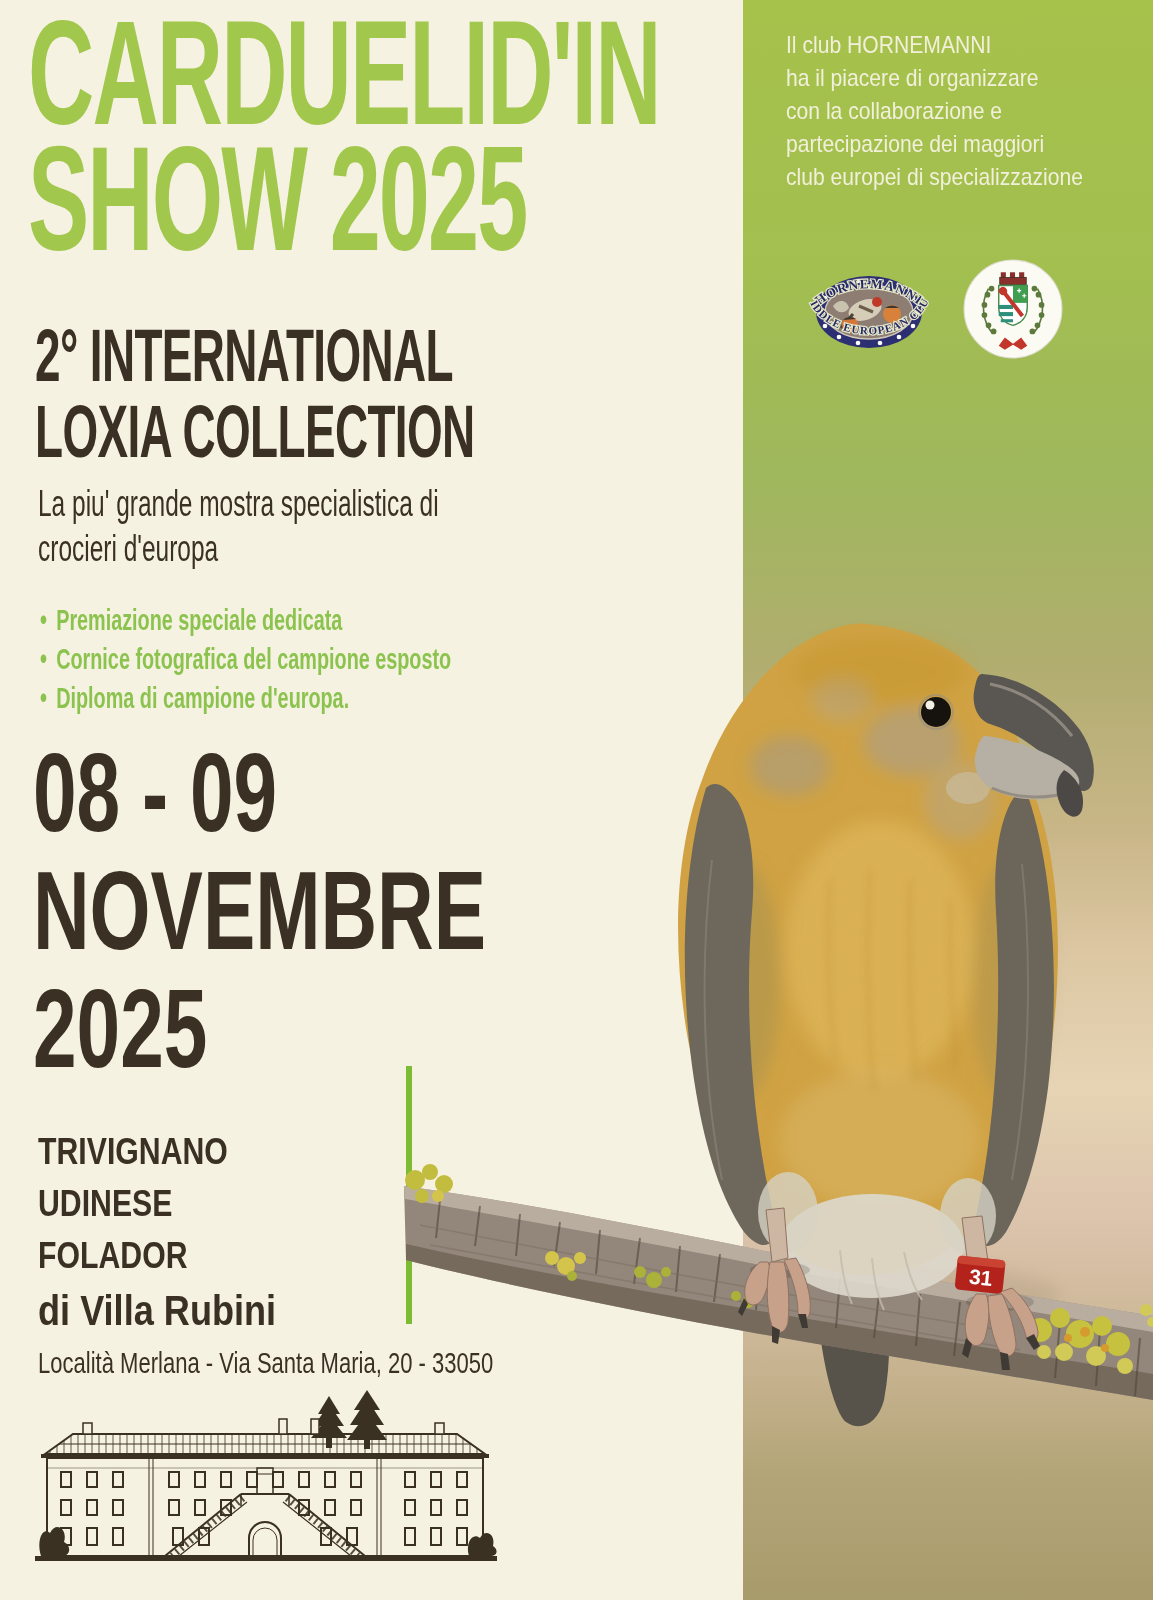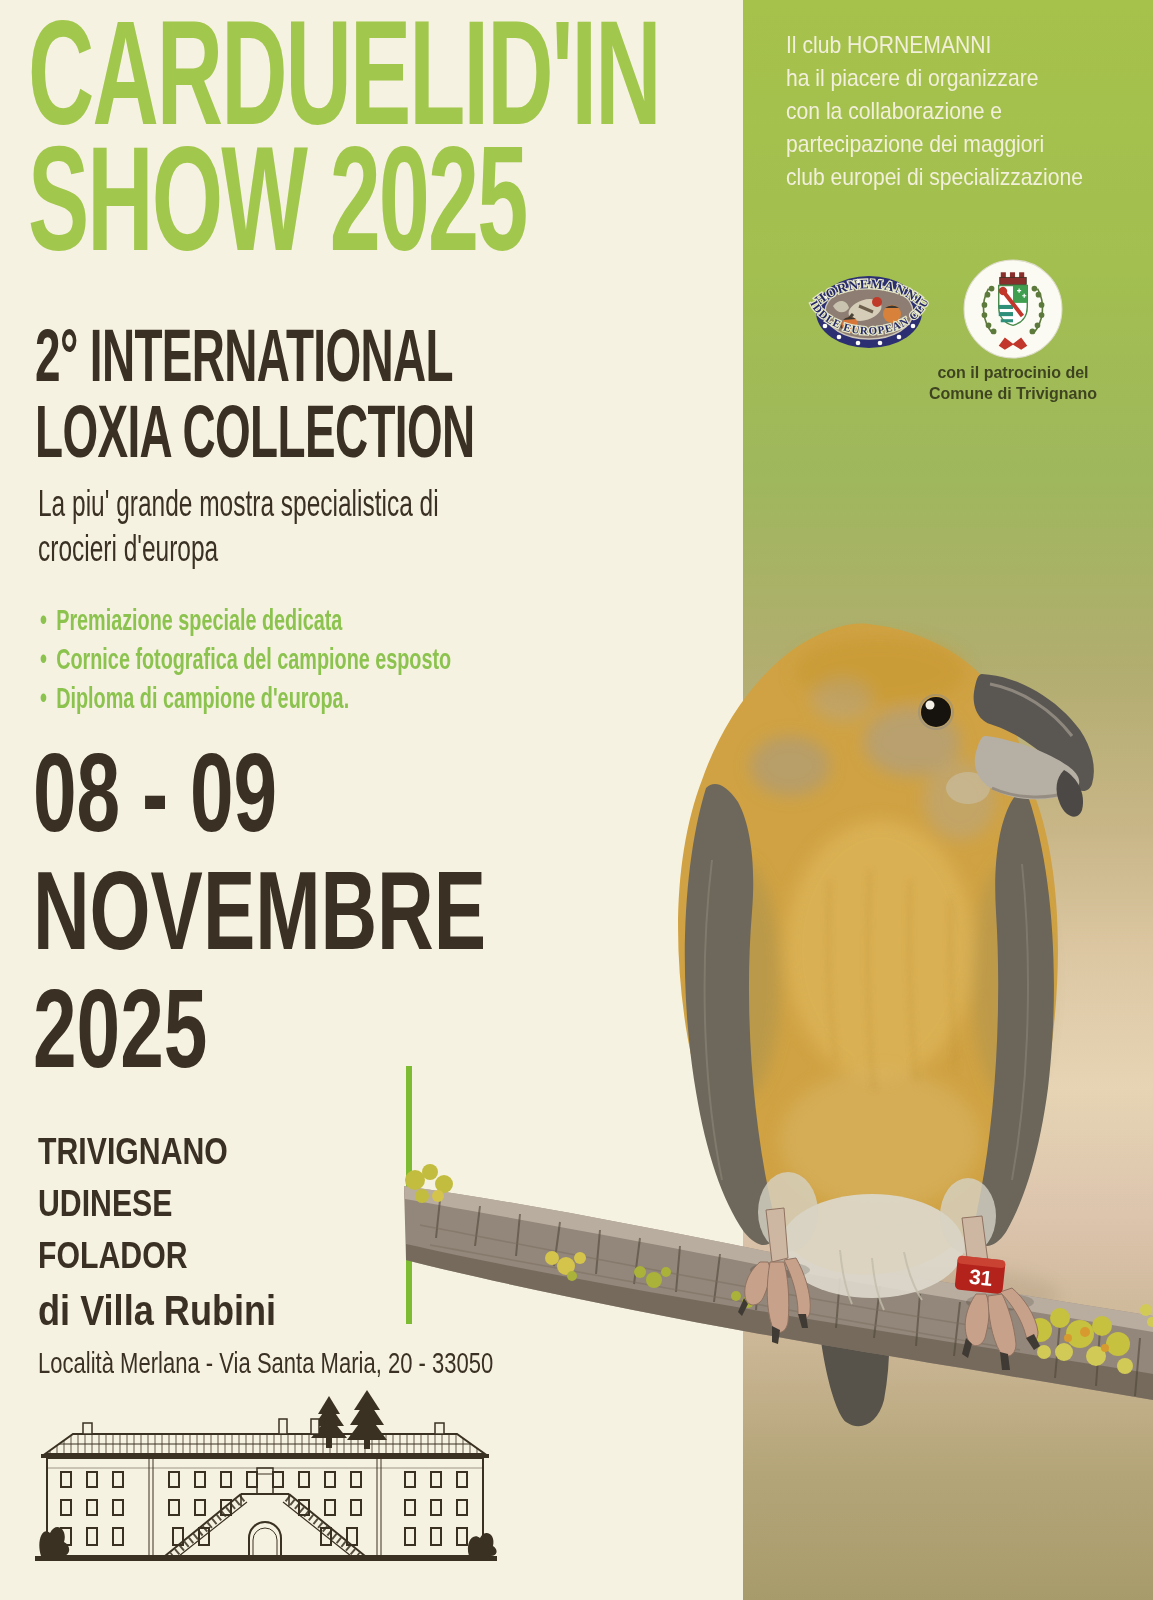--- a/index.html
+++ b/index.html
@@ -424,18 +424,14 @@
       <circle cx="75" cy="36" r="2"></circle>
         <circle cx="78" cy="46" r="2"></circle>
         <circle cx="78" cy="56" r="2"></circle>
       <circle cx="74" cy="66" r="2"></circle>
         <circle cx="69" cy="72" r="2"></circle>
         <circle cx="71" cy="30" r="2"></circle>
     </g>
     <path d="M42,78 l8,6 8,-6 6,8 -6,4 -8,-5 -8,5 -6,-4 Z" fill="#c2362b"></path>
   </svg>
 
-  <div class="abs caption">
-    <div>con il patrocinio del</div>
-    <div>Comune di Trivignano</div>
-  </div>
 
 </div>
 
 </body></html>

